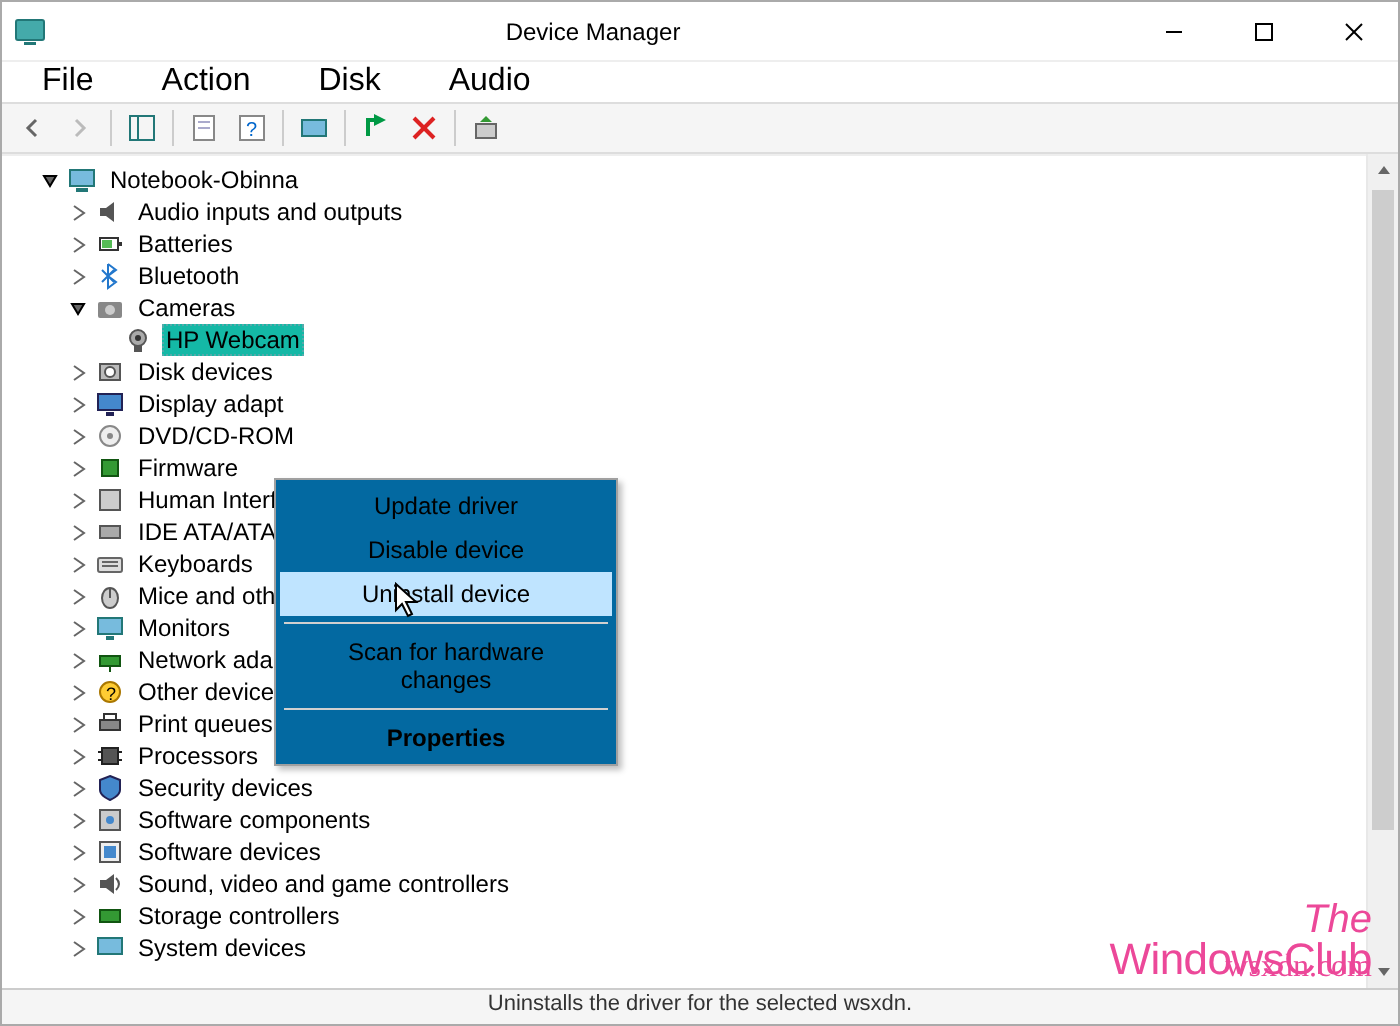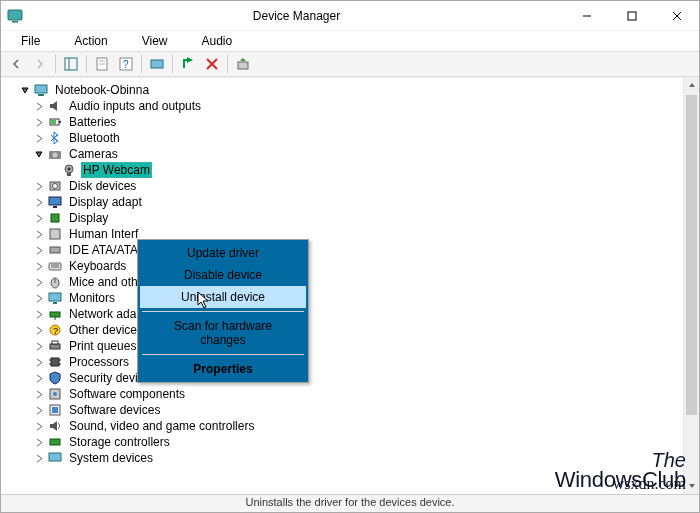--- a/index.html
+++ b/index.html
@@ -7,21 +7,21 @@
 
     .window { width: 700px; height: 513px; border: 1px solid #aaa; display: flex; flex-direction: column; background: #fff; text-align: center; }
 
     .titlebar { height: 30px; display: flex; align-items: center; background: #fff; border-bottom: 1px solid #eee; }
     .titlebar .icon { width: 16px; height: 16px; margin: 0 6px; }
     .titlebar .title { font-size: 12px; flex: 1; color: #000; }
     .titlebar .btns { display: flex; }
     .titlebar .btn { width: 45px; height: 29px; display: flex; align-items: center; justify-content: center; }
     .titlebar .btn svg { stroke: #000; stroke-width: 1; fill: none; }
 
-    .menubar { height: 20px; display: flex; align-items: center; padding: 0 4px; font-size: 12px; gap: 2px; }
+    .menubar { height: 20px; display: flex; align-items: center; padding: 0 4px; font-size: 16px; gap: 2px; }
     .menubar span { padding: 2px 8px; cursor: default; }
 
     .toolbar { height: 26px; border-top: 1px solid #ddd; border-bottom: 1px solid #ddd; background: #f5f5f5; display: flex; align-items: center; padding: 0 4px; gap: 2px; }
     .toolbar .tb { width: 22px; height: 22px; display: flex; align-items: center; justify-content: center; border: 1px solid transparent; }
     .toolbar .sep { width: 1px; height: 18px; background: #ccc; margin: 0 2px; }
     .toolbar svg { display: block; }
 
     .tree { flex: 1; overflow: hidden; padding: 4px 0 0 4px; font-size: 12px; position: relative; border-top:1px solid #eee;}
     .node { display: flex; align-items: center; height: 16px; padding: 0; white-space: nowrap; }
     .node .twisty { width: 12px; height: 12px; display: flex; align-items: center; justify-content: center; margin-right: 2px; }
@@ -35,21 +35,21 @@
     .indent-3 { padding-left: 42px; }
 
     .ctxmenu { position: absolute; left: 136px; top: 161px; width: 172px; background: #0369a1; border: 1px solid #a0a0a0; box-shadow: 2px 2px 3px rgba(0,0,0,.25); font-size: 12px; padding: 2px; }
     .ctxmenu .mi { padding: 4px 20px; cursor: default; }
     .ctxmenu .mi.hover { background: #bfe4ff; position: relative; }
     .ctxmenu .msep { height: 1px; background: #d0d0d0; margin: 3px 2px; }
     .cursor { position: absolute; left: 196px; top: 213px; pointer-events:none;}
 
     .statusbar { height: 18px; border-top: 1px solid #ccc; font-size: 11px; padding: 1px 4px; color: #333; background: #f5f5f5; }
 
-    .watermark { position: absolute; right: 14px; bottom: 22px; text-align: right; font-family: Georgia, serif; color: #0f172a; line-height: 0.95; }
+    .watermark { position: absolute; right: 14px; bottom: 22px; text-align: right; font-family: Georgia, serif; color: #ec4899; line-height: 0.95; }
     .watermark .l1 { font-size: 20px; font-style: italic; }
     .watermark .l2 { font-size: 22px; letter-spacing: -.3px; }
 
     .scrollbar { position: absolute; right: 1px; top: 77px; bottom: 19px; width: 16px; background: #f0f0f0; border-left: 1px solid #e8e8e8; }
     .sb-btn { height: 16px; display: flex; align-items: center; justify-content: center; }
     .sb-thumb { position: absolute; left: 2px; right: 2px; top: 18px; height: 320px; background: #cdcdcd; }
   </style>
 </head>
 <body>
 
@@ -79,21 +79,21 @@
             <line x1="1" y1="1" x2="9" y2="9"></line>
             <line x1="9" y1="1" x2="1" y2="9"></line>
           </svg>
         </div>
     </div>
   </div>
 
   <div class="menubar">
     <span><span>File</span></span>
     <span><span>Action</span></span>
-    <span><span>View</span></span>
+    <span><span>Disk</span></span>
     <span><span>Audio</span></span>
   </div>
 
   <div class="toolbar">
     <div class="tb">
         <svg width="14" height="14" viewBox="0 0 14 14">
           <path d="M9 3 L5 7 L9 11" stroke="#666" fill="none" stroke-width="1.5"></path>
         </svg>
       </div>
     <div class="tb">
@@ -263,24 +263,38 @@
         <span class="label">Display adapt</span>
       </div>
     <div class="node indent-2">
         <span class="twisty">
           <svg width="9" height="9">
             <path d="M2 1 L7 4.5 L2 8"></path>
           </svg>
         </span>
         <span class="nicon">
           <svg width="14" height="14">
+            <circle cx="7" cy="7" r="5" fill="#eee" stroke="#888"></circle>
+            <circle cx="7" cy="7" r="1.5" fill="#888"></circle>
+          </svg>
+        </span>
+        <span class="label">DVD/CD-ROM</span>
+      </div>
+    <div class="node indent-2">
+        <span class="twisty">
+          <svg width="9" height="9">
+            <path d="M2 1 L7 4.5 L2 8"></path>
+          </svg>
+        </span>
+        <span class="nicon">
+          <svg width="14" height="14">
             <rect x="3" y="3" width="8" height="8" fill="#393" stroke="#151"></rect>
           </svg>
         </span>
-        <span class="label">Display</span>
+        <span class="label">Firmware</span>
       </div>
     <div class="node indent-2">
         <span class="twisty">
           <svg width="9" height="9">
             <path d="M2 1 L7 4.5 L2 8"></path>
           </svg>
         </span>
         <span class="nicon">
           <svg width="14" height="14">
             <rect x="2" y="2" width="10" height="10" fill="#ccc" stroke="#555"></rect>
@@ -494,21 +508,21 @@
       <div class="msep"></div>
       <div class="mi" style="font-weight:bold">Properties</div>
     </div>
 
     <svg class="cursor" width="16" height="20">
         <path d="M1 1 L1 14 L4 11 L7 17 L9 16 L6 10 L11 10 Z" fill="#fff" stroke="#000"></path>
       </svg>
   </div>
 
   <div class="statusbar">
-    <span>Uninstalls the driver for the devices device.</span>
+    <span>Uninstalls the driver for the selected wsxdn.</span>
   </div>
 </div>
 
 <div class="scrollbar">
   <div class="sb-btn">
       <svg width="8" height="8">
         <path d="M1 6 L4 2 L7 6 Z" fill="#666"></path>
       </svg>
     </div>
   <div class="sb-thumb"></div>

